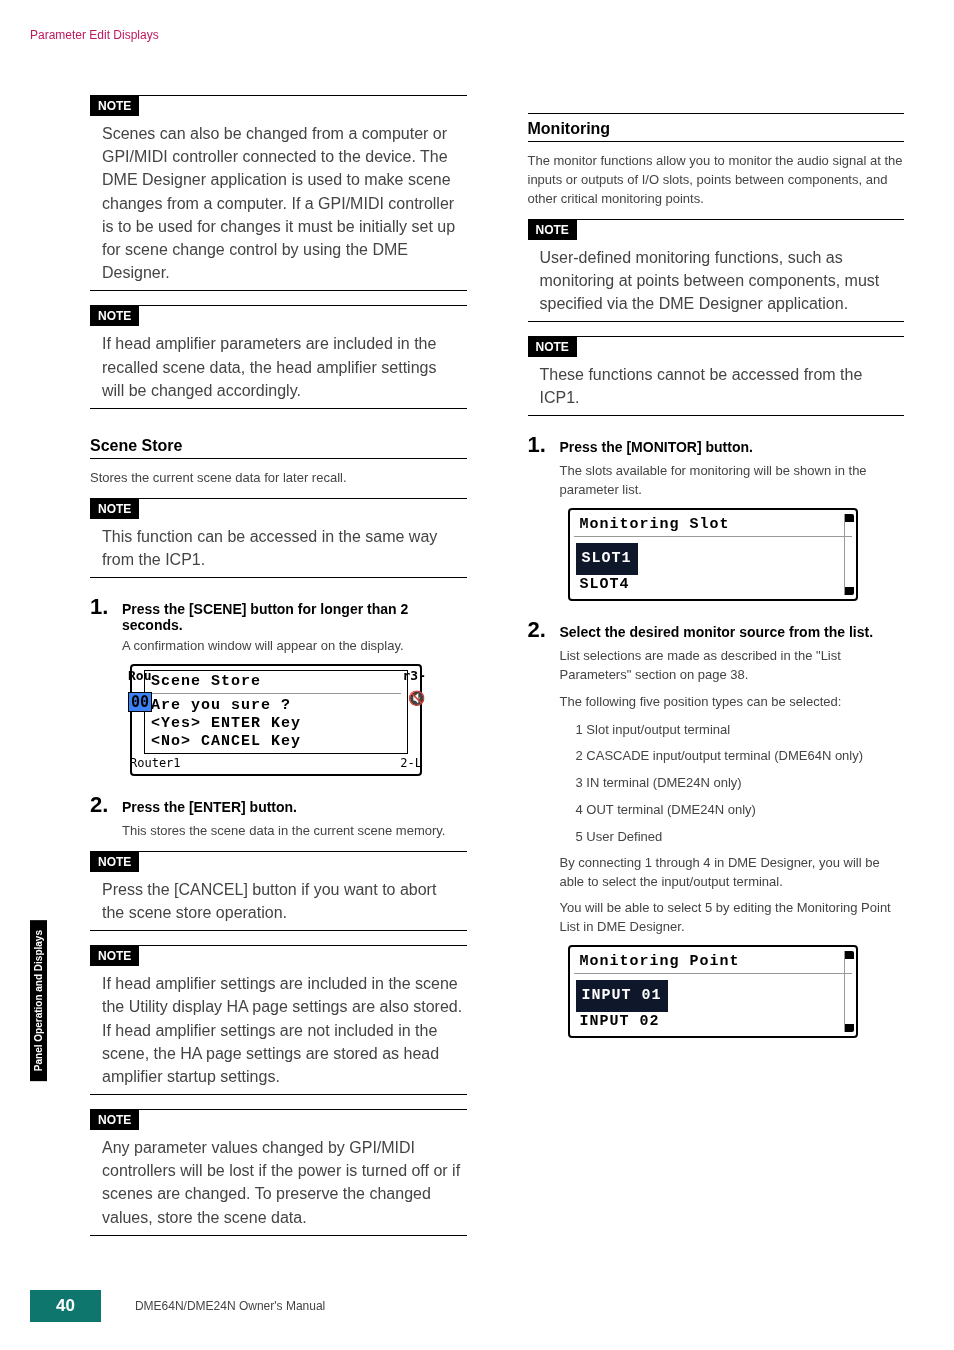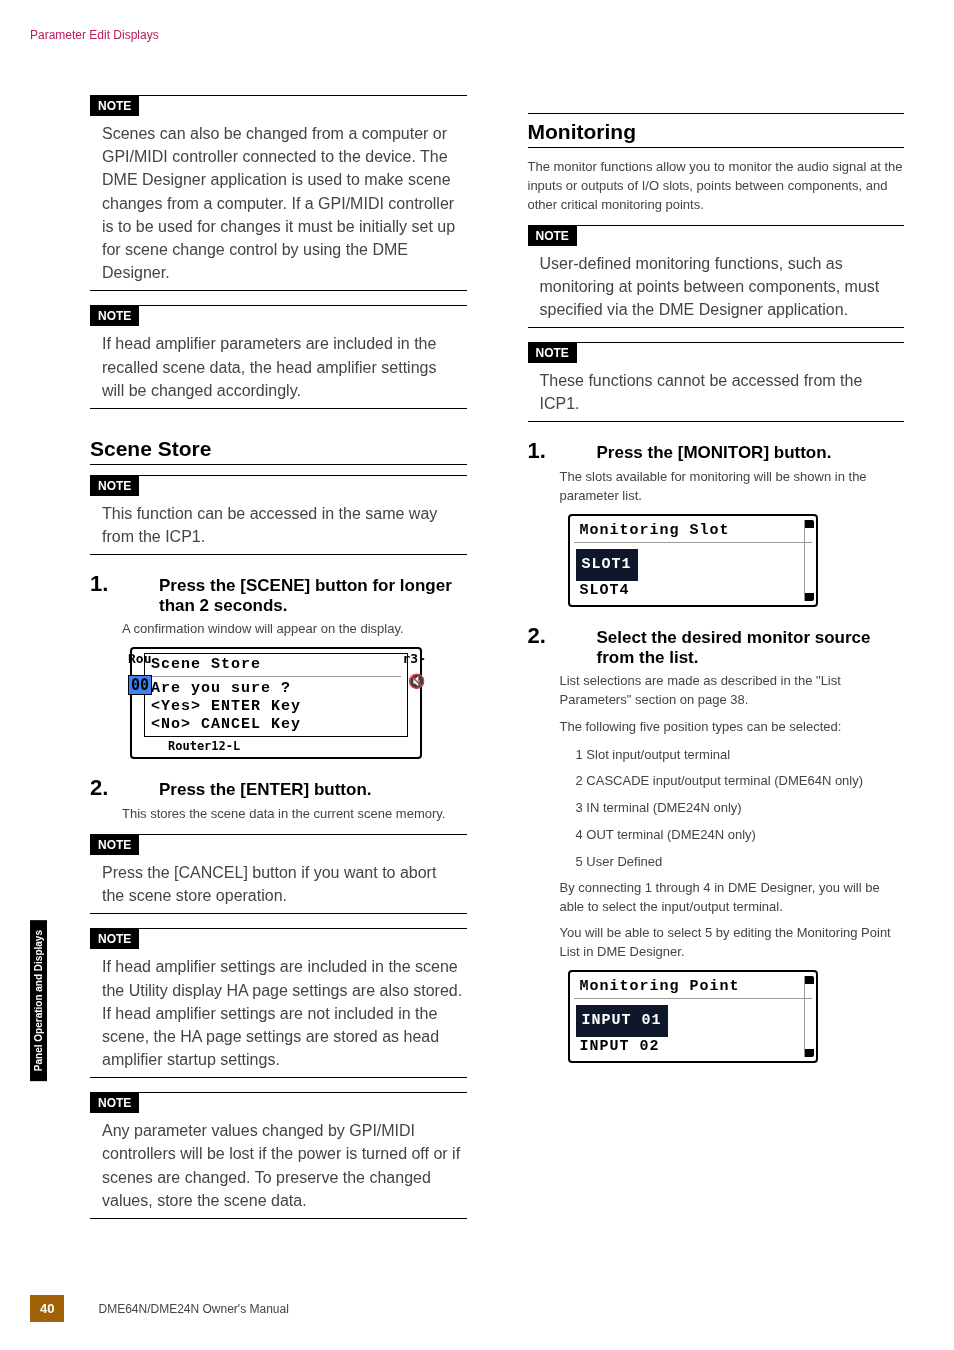--- a/index.html
+++ b/index.html
@@ -44,25 +44,25 @@
     transform: rotate(180deg);
   }
   .footer {
     position: absolute;
     bottom: 28px;
     left: 30px;
     display: flex;
     align-items: center;
   }
   .page-num {
-    background: #a16207;
+    background: #0f766e;
     color: #fff;
     font-weight: bold;
-    font-size: 13px;
-    padding: 6px 10px;
+    font-size: 17px;
+    padding: 6px 26px;
     margin-right: 10px;
   }
   .manual-title {
     font-size: 12px;
     color: #444;
     margin-left: 24px;
   }
 
   .note-block {
     margin: 10px 0 14px 0;
@@ -78,21 +78,21 @@
   .note-line-top { border-top: 1px solid #000; margin-bottom: 0; }
   .note-body {
     font-size: 16px;
     color: #444;
     padding: 6px 4px 6px 12px;
     line-height: 1.45;
   }
   .note-line-bottom { border-bottom: 1px solid #000; margin-top: 0; }
 
   .section-heading {
-    font-size: 21px;
+    font-size: 16px;
     font-weight: bold;
     border-bottom: 1px solid #000;
     padding-bottom: 3px;
     margin: 28px 0 10px 0;
   }
   .section-heading.top-rule {
     border-top: 1px solid #000;
     padding-top: 6px;
   }
   .plain-text {
@@ -107,23 +107,22 @@
     align-items: baseline;
     margin: 16px 0 4px 0;
   }
   .step-num {
     font-size: 22px;
     font-weight: bold;
     margin-right: 8px;
     min-width: 24px;
   }
   .step-title {
-    font-size: 17px;
-    font-weight: bold;
-    margin-left: 37px;
+    font-size: 14px;
+    font-weight: bold;
   }
   .step-body {
     font-size: 13px;
     color: #444;
     margin: 4px 0 8px 32px;
     line-height: 1.45;
   }
   .step-list {
     font-size: 13px;
     color: #444;
@@ -178,30 +177,30 @@
     background: #3b82f6;
   }
   .lcd-scene .mute-icon {
     position: absolute;
     right: -6px;
     top: 24px;
     font-size: 14px;
   }
   .lcd-scene .bottom-row {
     display: flex;
+    justify-content: space-between;
     font-family: monospace;
-    font-weight: bold;
+    font-weight: normal;
     font-size: 12px;
     margin: 0 -6px 0 -6px;
     padding-top:2px;
-    padding-left:38px;
   }
 
   .lcd-simple {
-    width: 250px;
+    width: 290px;
   }
   .lcd-simple .title-line {
     border-bottom: 1px solid #999;
     padding: 2px 6px;
     margin-bottom: 6px;
   }
   .lcd-simple .row {
     padding: 1px 6px;
   }
   .lcd-simple .row.inverted {
@@ -250,20 +249,21 @@
       <div class="note-line-bottom"></div>
     </div>
 
     <div class="note-block">
       <div class="note-line-top"><span class="note-label">NOTE</span></div>
       <div class="note-body">If head amplifier parameters are included in the recalled scene data, the head amplifier settings will be changed accordingly.</div>
       <div class="note-line-bottom"></div>
     </div>
 
     <div class="section-heading">Scene Store</div>
+    <div class="plain-text">Stores the current scene data for later recall.</div>
 
     <div class="note-block">
       <div class="note-line-top"><span class="note-label">NOTE</span></div>
       <div class="note-body">This function can be accessed in the same way from the ICP1.</div>
       <div class="note-line-bottom"></div>
     </div>
 
     <div class="step">
       <span class="step-num">1.</span>
       <span class="step-title">Press the [SCENE] button for longer than 2 seconds.</span>

